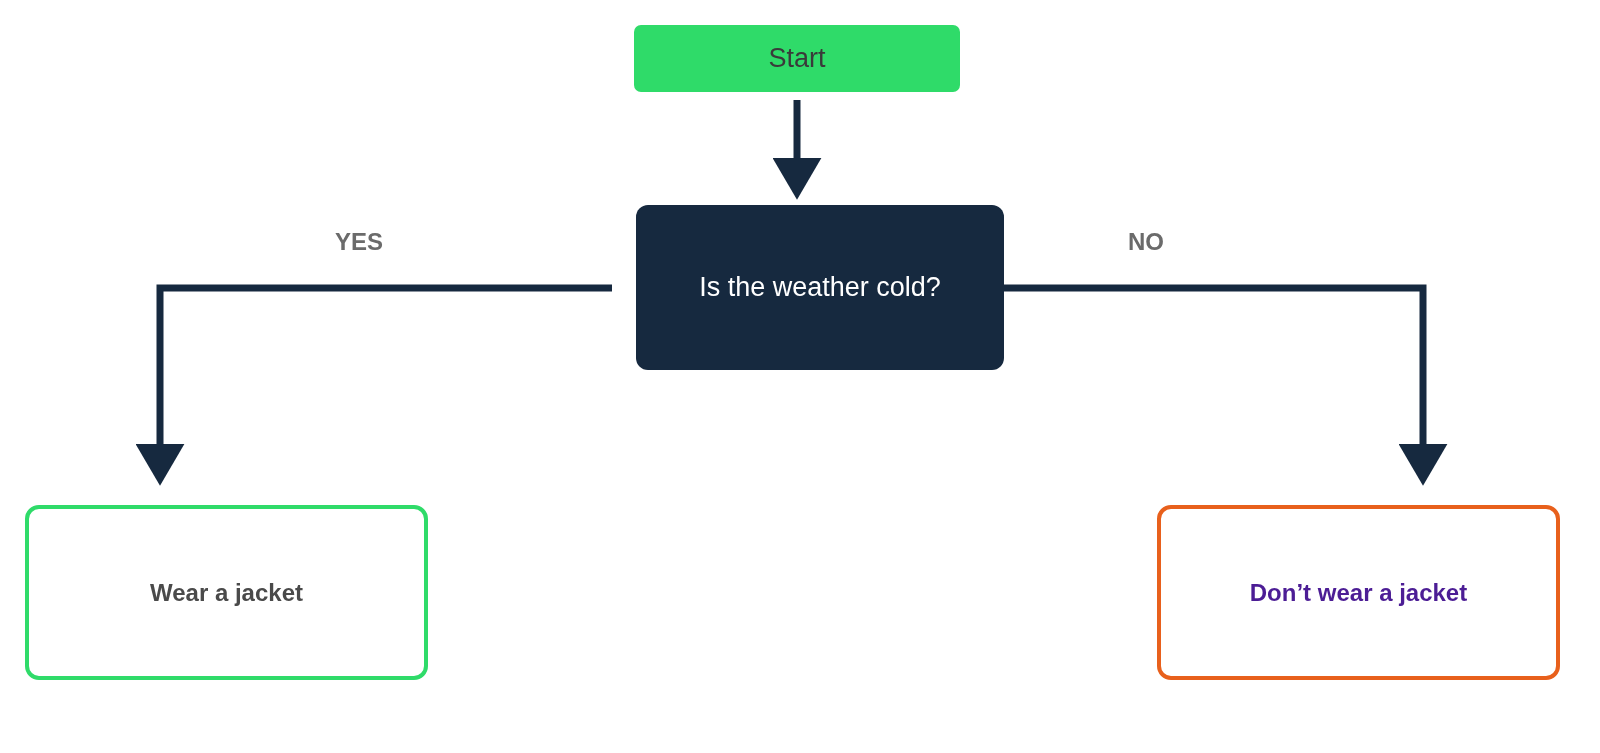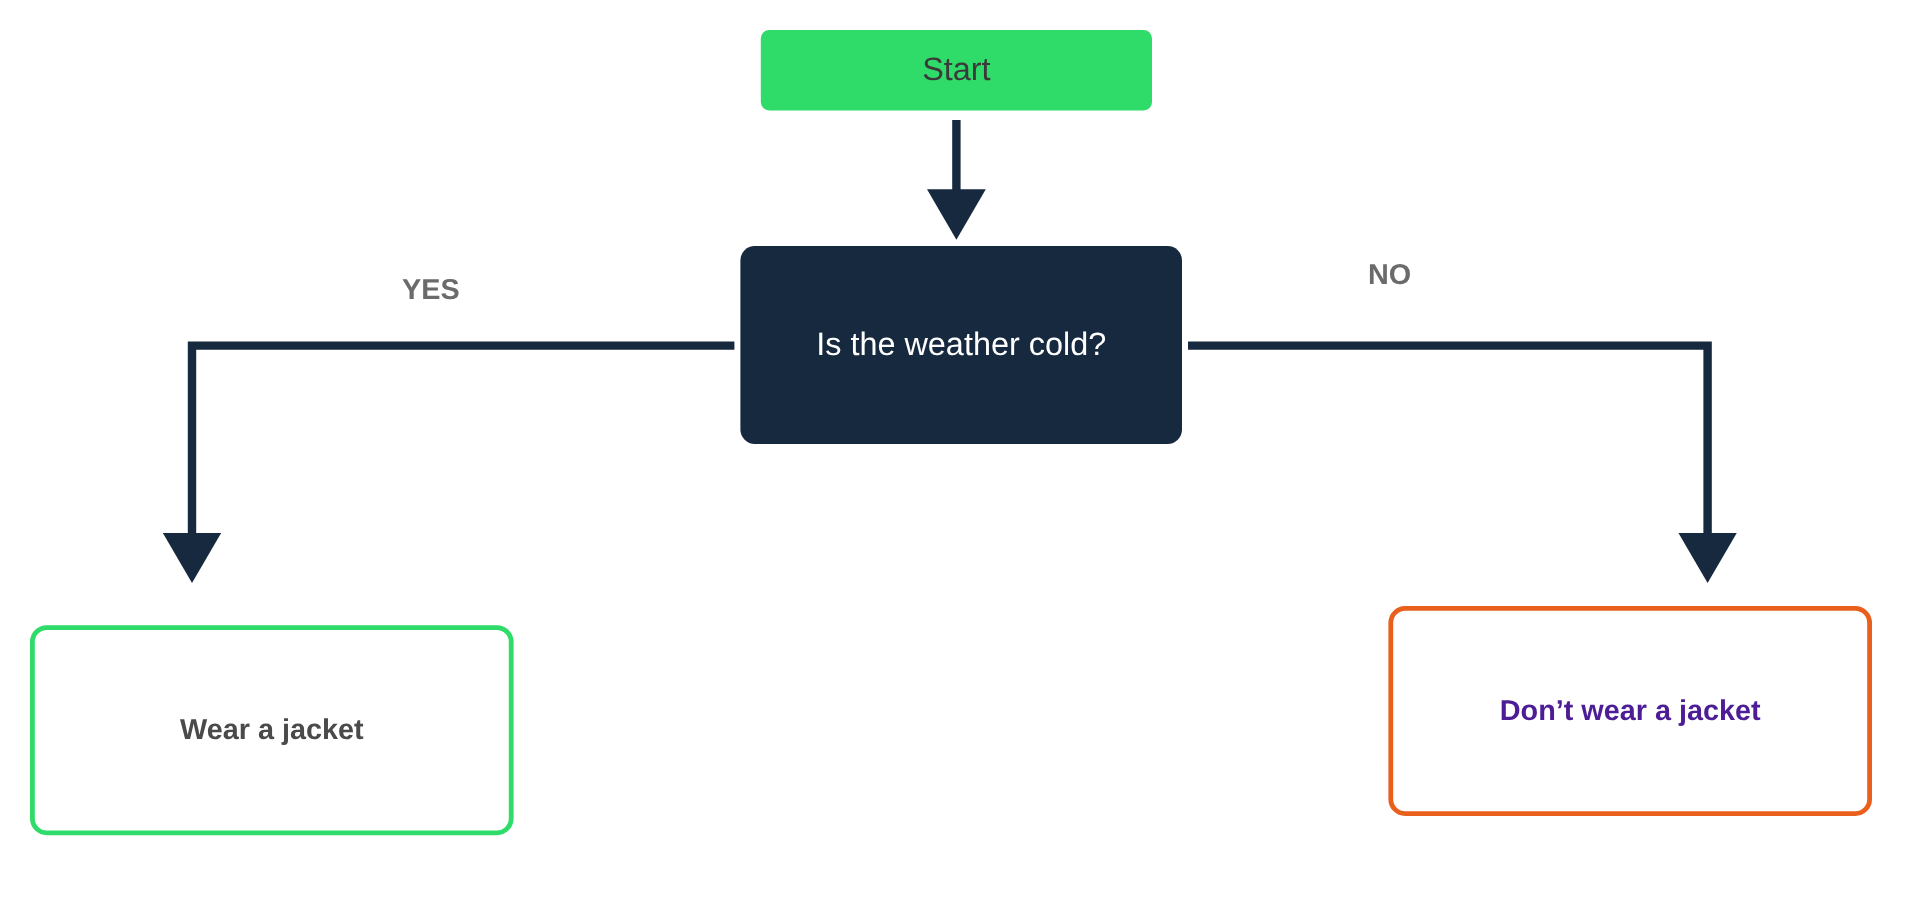--- a/index.html
+++ b/index.html
@@ -38,34 +38,34 @@
     width: 326px;
     height: 67px;
     background: #2FDB69;
     border-radius: 7px;
     color: #3a3a3a;
     font-size: 27px;
     font-weight: 400;
   }
   
   #node-decision {
-    left: 617px;
+    left: 636px;
     top: 205px;
     width: 368px;
     height: 165px;
     background: #16293F;
     border-radius: 12px;
     color: #ffffff;
     font-size: 27px;
     font-weight: 400;
   }
   
   #node-yes-outcome {
     left: 25px;
-    top: 521px;
+    top: 505px;
     width: 403px;
     height: 175px;
     background: #ffffff;
     border: 4px solid #2FDB69;
     border-radius: 14px;
     color: #4a4a4a;
     font-size: 24px;
     font-weight: bold;
   }
   #node-no-outcome {
@@ -86,22 +86,21 @@
     font-size: 24px;
     font-weight: 700;
     white-space: nowrap;
   }
   #label-yes {
     left: 335px;
     top: 228px;
   }
   #label-no {
     left: 1128px;
-    top: 216px;
-    margin-left: 12px;
+    top: 228px;
   }
 </style>
 </head>
 <body>
 
 <div id="canvas">
 
   <svg id="edges" viewBox="0 0 1600 753" xmlns="http://www.w3.org/2000/svg">
     <defs>
       <marker id="arrowhead" markerWidth="7" markerHeight="7" refX="2.6" refY="3.5" orient="auto" markerUnits="strokeWidth">

